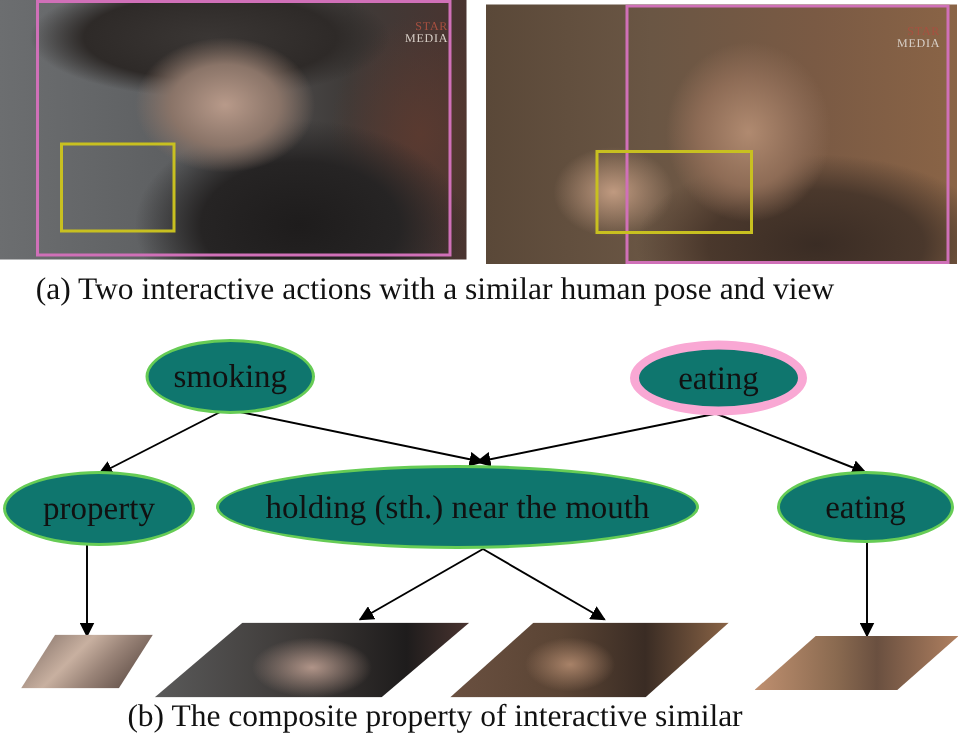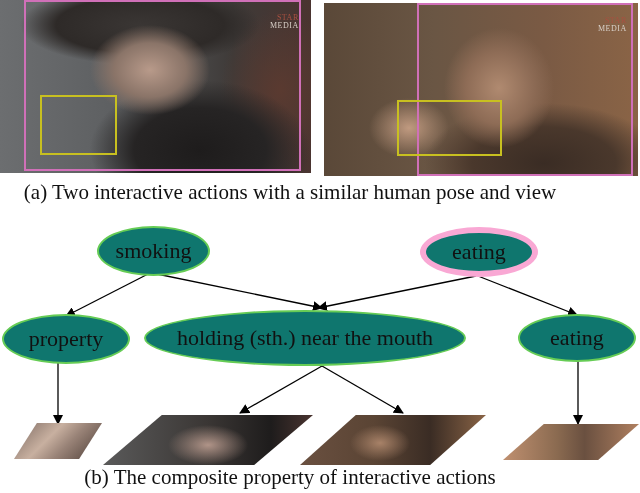--- a/index.html
+++ b/index.html
@@ -77,13 +77,13 @@
 <div class="node node-light" style="left:420px; top:227px; width:118px; height:50px;">eating</div>
 <div class="node node-dark" style="left:2px; top:314px; width:128px; height:50px;">property</div>
 <div class="node node-dark" style="left:144px; top:310px; width:322px; height:56px;">holding (sth.) near the mouth</div>
 <div class="node node-dark" style="left:518px; top:314px; width:118px; height:48px;">eating</div>
 
 <div class="para" style="left:14px; top:423px; width:88px; height:36px; clip-path: polygon(26% 0, 100% 0, 74% 100%, 0 100%); background: linear-gradient(135deg, #7a6860 0%, #c8b0a0 40%, #9a8478 60%, #4a3a34 100%);"></div>
 <div class="para" style="left:103px; top:415px; width:210px; height:50px; clip-path: polygon(28% 0, 100% 0, 72% 100%, 0 100%); background: radial-gradient(ellipse 40px 20px at 105px 30px, #b09488 0%, rgba(0,0,0,0) 100%), linear-gradient(90deg, #5a5a5a 0%, #3a3634 50%, #1e1c1c 80%, #4a3430 100%);"></div>
 <div class="para" style="left:300px; top:415px; width:186px; height:50px; clip-path: polygon(30% 0, 100% 0, 70% 100%, 0 100%); background: radial-gradient(ellipse 30px 18px at 80px 28px, #a88268 0%, rgba(0,0,0,0) 100%), linear-gradient(90deg, #6a5040 0%, #5a4434 40%, #3a2c24 70%, #8a6446 100%);"></div>
 <div class="para" style="left:503px; top:424px; width:136px; height:36px; clip-path: polygon(30% 0, 100% 0, 70% 100%, 0 100%); background: linear-gradient(90deg, #c09070 0%, #8a6a50 40%, #6a5040 60%, #b08060 100%);"></div>
 
-<div class="caption" style="top:465px;">(b) The composite property of interactive actions</div>
+<div class="caption" style="top:465px;">(b) The composite property of interactive similar</div>
 
 </body></html>

